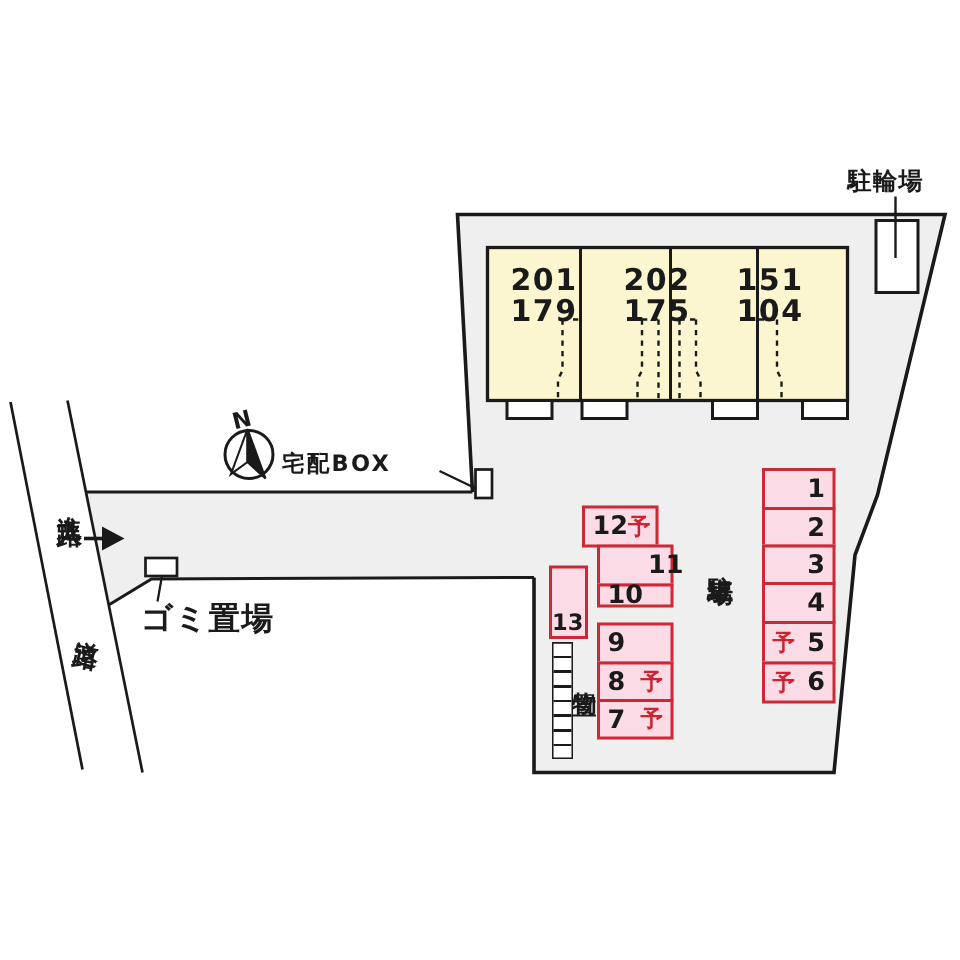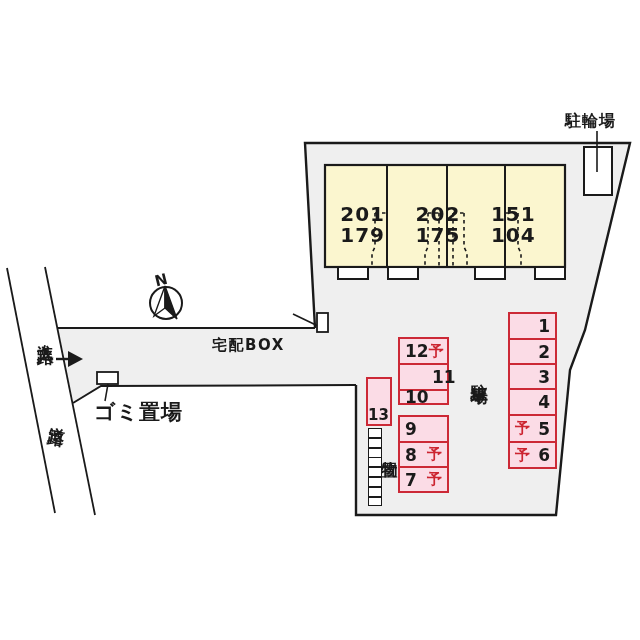--- a/index.html
+++ b/index.html
@@ -5,21 +5,21 @@
   html,body{margin:0;padding:0;}
   body{
     width:640px;height:640px;background:#ffffff;position:relative;overflow:hidden;
     font-family:"DejaVu Sans","Liberation Sans",sans-serif;color:#1a1a1a;
   }
   #stage{position:absolute;left:0;top:0;width:640px;height:640px;}
   svg{position:absolute;left:0;top:0;}
   .lbl{position:absolute;font-weight:700;color:#1a1a1a;white-space:nowrap;line-height:1.1;}
   .vtext{writing-mode:vertical-rl;text-orientation:upright;}
   
-  #unit-labels{position:absolute;left:325px;top:165px;width:226px;height:102px;display:flex;margin-top:28px;}
+  #unit-labels{position:absolute;left:325px;top:165px;width:226px;height:102px;display:flex;}
   .unit{flex:1;display:flex;flex-direction:column;align-items:center;padding-top:11px;
         font-size:20px;font-weight:600;letter-spacing:1px;line-height:21px;}
   
   .pcell{position:absolute;background:#fbdce6;border:2px solid #cc2936;box-sizing:border-box;
          display:flex;align-items:center;justify-content:space-between;padding:0 5px;}
   .pcell .num{font-size:17px;font-weight:600;color:#1a1a1a;}
   .pcell .yo{font-size:15px;font-weight:700;color:#cc2430;}
   .pcell.flip{flex-direction:row-reverse;}
   #space13{position:absolute;left:366px;top:377px;width:26px;height:49px;background:#fbdce6;
            border:2px solid #cc2936;box-sizing:border-box;display:flex;align-items:flex-end;
@@ -102,21 +102,21 @@
     <div class="unit">
       <span>202</span>
       <span>175</span>
     </div>
     <div class="unit">
       <span>151</span>
       <span>104</span>
     </div>
   </div>
 
-  <div class="pcell" style="left:398px;top:337px;width:51px;height:28px;">
+  <div class="pcell" style="left:388px;top:337px;width:51px;height:28px;">
     <span class="num">12</span>
     <span class="yo">予</span>
   </div>
   <div class="pcell" style="left:398px;top:363px;width:51px;height:28px;padding-left:32px;">
     <span class="num">11</span>
     <span class="yo"></span>
   </div>
   <div class="pcell" style="left:398px;top:389px;width:51px;height:16px;">
     <span class="num">10</span>
     <span class="yo"></span>
@@ -159,21 +159,21 @@
     <span class="yo">予</span>
   </div>
 
   <div id="space13">
     <span class="num">13</span>
   </div>
 
   <div id="ladder"></div>
 
   <div class="lbl" style="left:565px;top:112px;font-size:16px;letter-spacing:1px;">駐輪場</div>
-  <div class="lbl" style="left:212px;top:301px;font-size:15px;letter-spacing:1.5px;margin-top:36px;">宅配BOX</div>
+  <div class="lbl" style="left:188px;top:301px;font-size:15px;letter-spacing:1.5px;">宅配BOX</div>
   <div class="lbl" style="left:155px;top:272px;font-size:15px;transform:rotate(-14deg);">N</div>
   <div class="lbl vtext" style="left:36px;top:330px;font-size:17px;letter-spacing:2px;">進入路</div>
   <div class="lbl" style="left:94px;top:401px;font-size:21px;letter-spacing:1px;">ゴミ置場</div>
   <div class="lbl vtext" style="left:52px;top:414px;font-size:17px;letter-spacing:2px;transform:rotate(12deg);transform-origin:50% 0;">道路</div>
   <div class="lbl vtext" style="left:470px;top:370px;font-size:17px;letter-spacing:2px;">駐車場</div>
   <div class="lbl vtext" style="left:381px;top:448px;font-size:16px;letter-spacing:1px;">物置</div>
 
 </div>
 
 </body></html>

